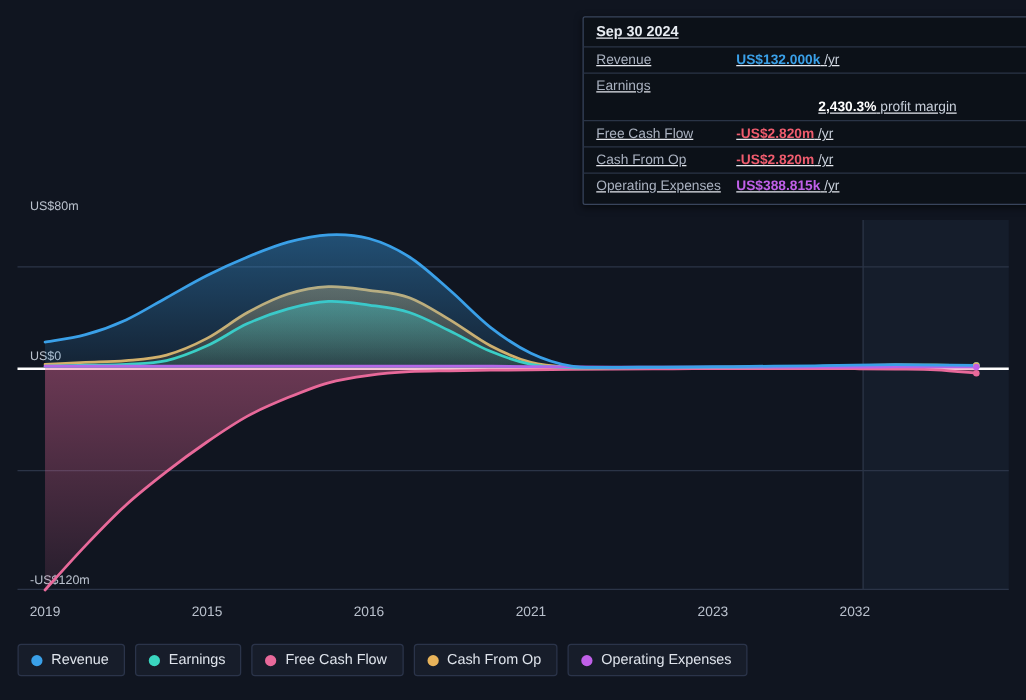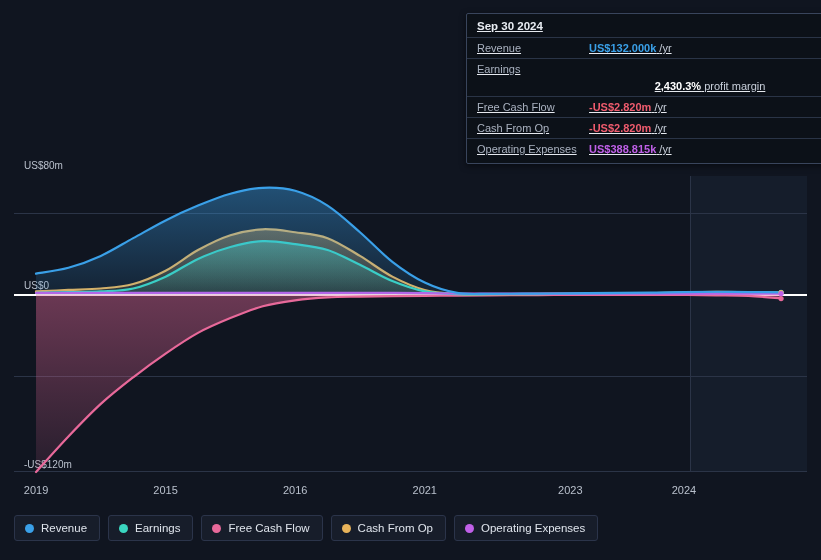--- a/index.html
+++ b/index.html
@@ -154,21 +154,21 @@
         <circle cx="767.08" cy="117.57" r="2.6" fill="#c060e8"></circle>
       </svg>
   </div>
 
   <div class="xlabels" id="xlabels">
       <span style="left: 36.0278px;">2019</span>
       <span style="left: 165.603px;">2015</span>
       <span style="left: 295.178px;">2016</span>
       <span style="left: 424.753px;">2021</span>
       <span style="left: 554.328px; margin-left: 16px;">2023</span>
-      <span style="left: 683.904px;">2024</span>
+      <span style="left: 683.904px;">2032</span>
     </div>
 
   <div class="tooltip">
     <div class="tt-date">Sep 30 2024</div>
 
     <div class="tt-row">
       <div class="tt-label">Revenue</div>
       <div class="tt-valwrap">
         <span class="tt-val" style="color:#3aa0e8">US$132.000k</span>
         <span class="tt-unit">/yr</span>

